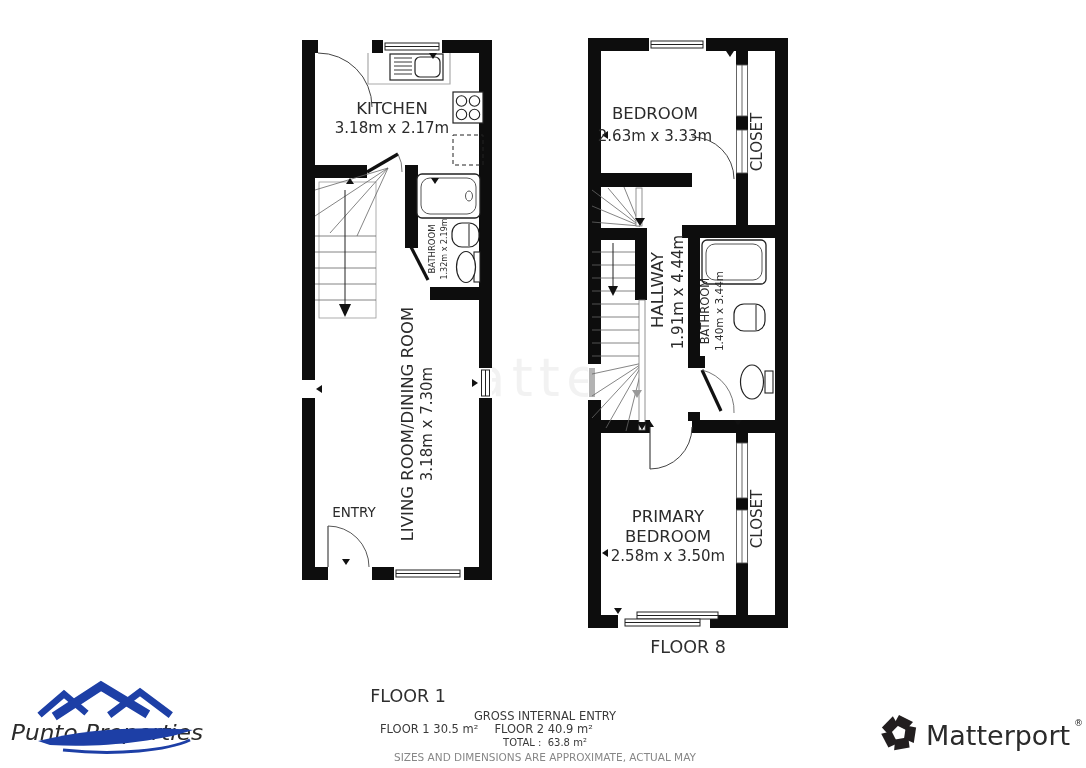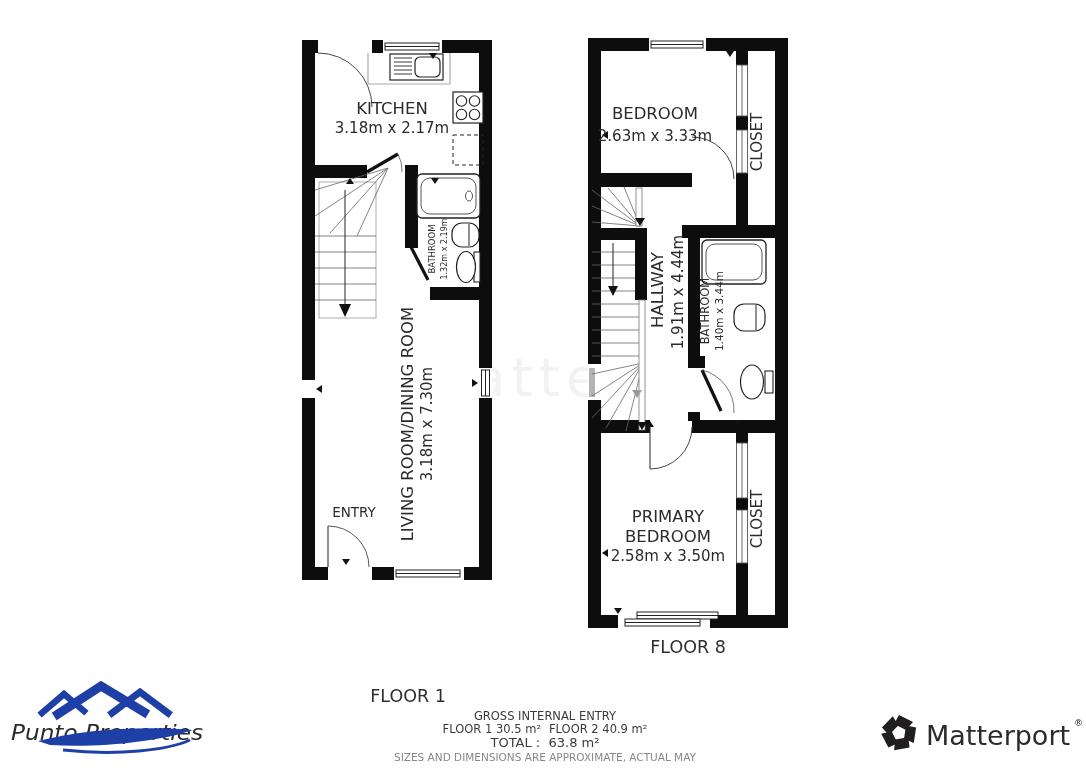--- a/index.html
+++ b/index.html
@@ -8,22 +8,22 @@
   .plan{position:absolute;}
   .f1{left:302px;top:40px;}
   .f2{left:588px;top:38px;}
   .floor-label{position:absolute;width:160px;text-align:center;font-size:17.5px;color:#2e2e2e;}
   .fl1{left:328px;top:639px;margin-top:47px;}
   .fl2{left:608px;top:637px;}
   .watermark{position:absolute;left:420px;top:346px;font-size:54px;letter-spacing:6px;
              color:rgba(0,0,0,0.05);font-weight:500;pointer-events:none;}
   .summary{position:absolute;left:380px;top:709px;width:330px;text-align:center;color:#3a3a3a;}
   .summary .t{font-size:11.5px;line-height:14px;}
-  .summary .row{display:flex;justify-content:center;gap:8px;font-size:11.5px;line-height:13px;}
-  .summary .total{font-size:13px;line-height:14px;white-space:pre;}
+  .summary .row{display:flex;gap:16px;font-size:11.5px;line-height:13px;}
+  .summary .total{font-size:10px;line-height:14px;white-space:pre;}
   .summary .disc{font-size:10.5px;line-height:15px;color:#878787;}
   .logo{position:absolute;}
   .punto{left:8px;top:678px;}
   .matterport{left:878px;top:708px;}
   svg text{font-family:"DejaVu Sans","Liberation Sans",sans-serif;fill:#2b2b2b;}
 </style>
 </head>
 <body>
 
 <div class="canvas">

